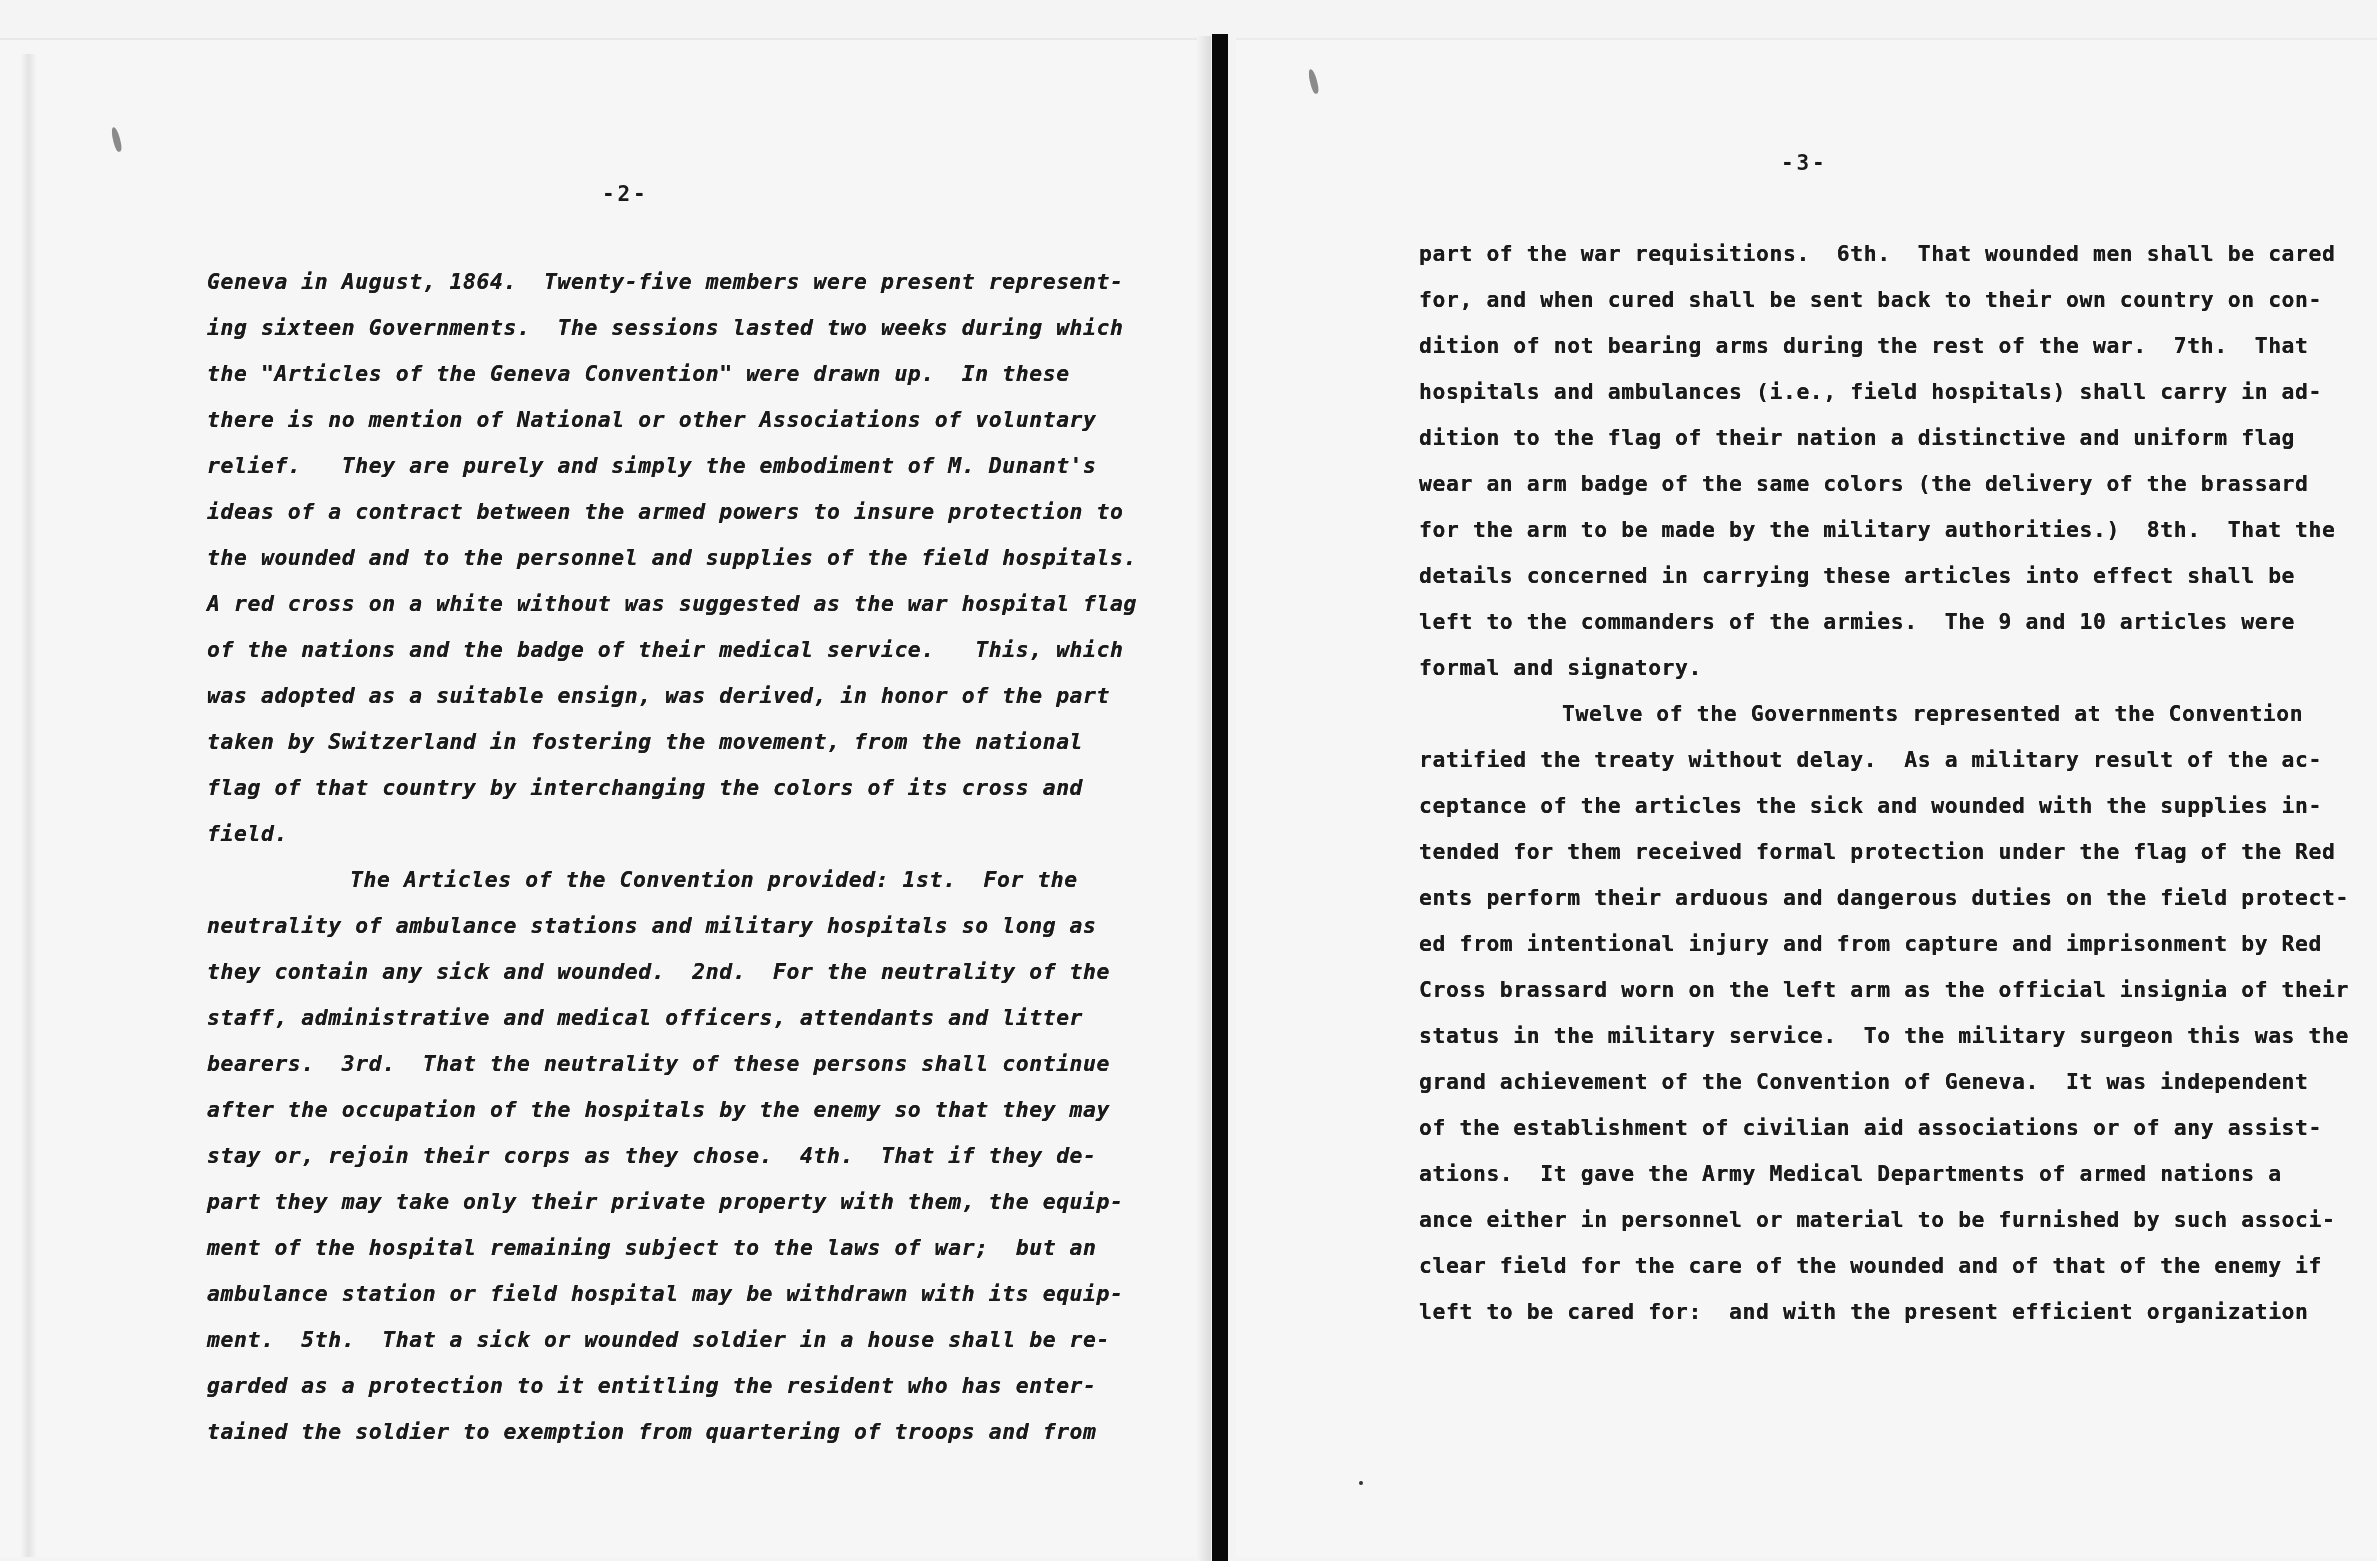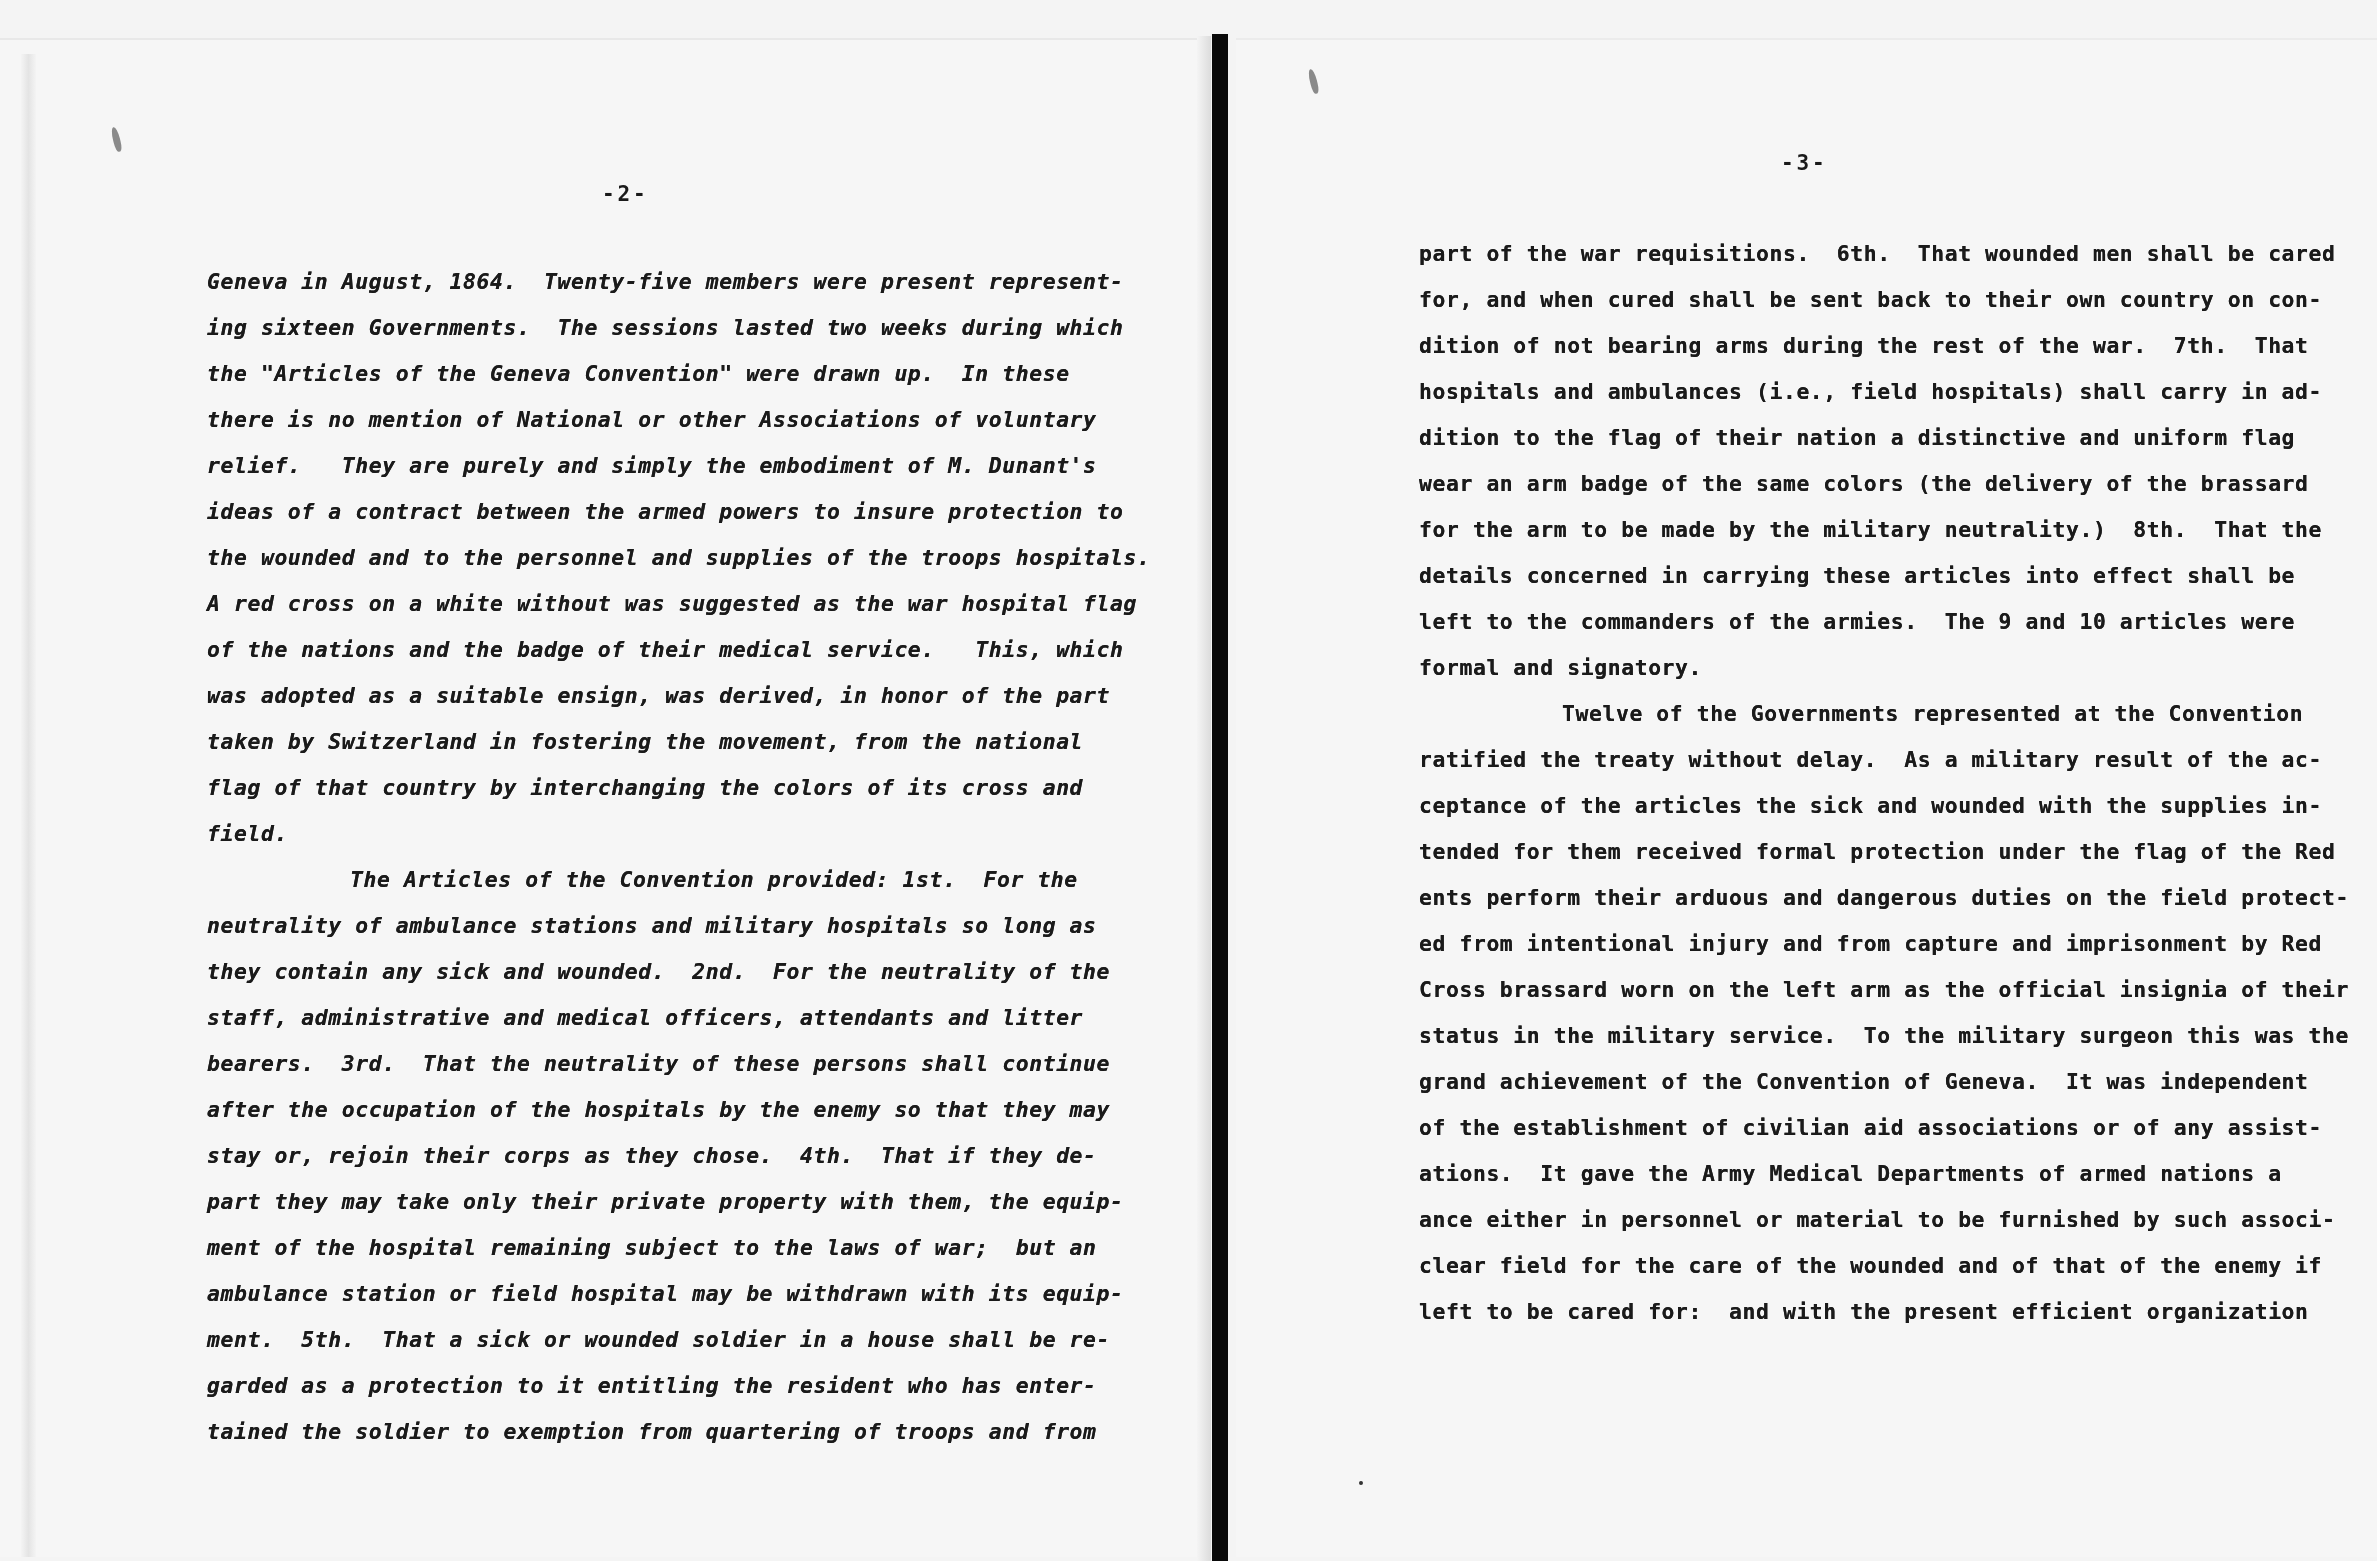--- a/index.html
+++ b/index.html
@@ -56,21 +56,21 @@
   <div class="page-number l">-2-</div>
   <div class="page-number r">-3-</div>
 
   <div class="text-block l" id="left-text">
       <span class="line">Geneva in August, 1864.  Twenty-five members were present represent-</span>
       <span class="line">ing sixteen Governments.  The sessions lasted two weeks during which</span>
       <span class="line">the "Articles of the Geneva Convention" were drawn up.  In these</span>
       <span class="line">there is no mention of National or other Associations of voluntary</span>
       <span class="line">relief.   They are purely and simply the embodiment of M. Dunant's</span>
       <span class="line">ideas of a contract between the armed powers to insure protection to</span>
-      <span class="line">the wounded and to the personnel and supplies of the troops hospitals.</span>
+      <span class="line">the wounded and to the personnel and supplies of the field hospitals.</span>
       <span class="line">A red cross on a white without was suggested as the war hospital flag</span>
       <span class="line">of the nations and the badge of their medical service.   This, which</span>
       <span class="line">was adopted as a suitable ensign, was derived, in honor of the part</span>
       <span class="line">taken by Switzerland in fostering the movement, from the national</span>
       <span class="line">flag of that country by interchanging the colors of its cross and</span>
       <span class="line">field.</span>
       <span class="line indent">The Articles of the Convention provided: 1st.  For the</span>
       <span class="line">neutrality of ambulance stations and military hospitals so long as</span>
       <span class="line">they contain any sick and wounded.  2nd.  For the neutrality of the</span>
       <span class="line">staff, administrative and medical officers, attendants and litter</span>
@@ -84,21 +84,21 @@
       <span class="line">garded as a protection to it entitling the resident who has enter-</span>
       <span class="line">tained the soldier to exemption from quartering of troops and from</span>
     </div>
   <div class="text-block r" id="right-text">
       <span class="line">part of the war requisitions.  6th.  That wounded men shall be cared</span>
       <span class="line">for, and when cured shall be sent back to their own country on con-</span>
       <span class="line">dition of not bearing arms during the rest of the war.  7th.  That</span>
       <span class="line">hospitals and ambulances (i.e., field hospitals) shall carry in ad-</span>
       <span class="line">dition to the flag of their nation a distinctive and uniform flag</span>
       <span class="line">wear an arm badge of the same colors (the delivery of the brassard</span>
-      <span class="line">for the arm to be made by the military neutrality.)  8th.  That the</span>
+      <span class="line">for the arm to be made by the military authorities.)  8th.  That the</span>
       <span class="line">details concerned in carrying these articles into effect shall be</span>
       <span class="line">left to the commanders of the armies.  The 9 and 10 articles were</span>
       <span class="line">formal and signatory.</span>
       <span class="line indent">Twelve of the Governments represented at the Convention</span>
       <span class="line">ratified the treaty without delay.  As a military result of the ac-</span>
       <span class="line">ceptance of the articles the sick and wounded with the supplies in-</span>
       <span class="line">tended for them received formal protection under the flag of the Red</span>
       <span class="line">ents perform their arduous and dangerous duties on the field protect-</span>
       <span class="line">ed from intentional injury and from capture and imprisonment by Red</span>
       <span class="line">Cross brassard worn on the left arm as the official insignia of their</span>

